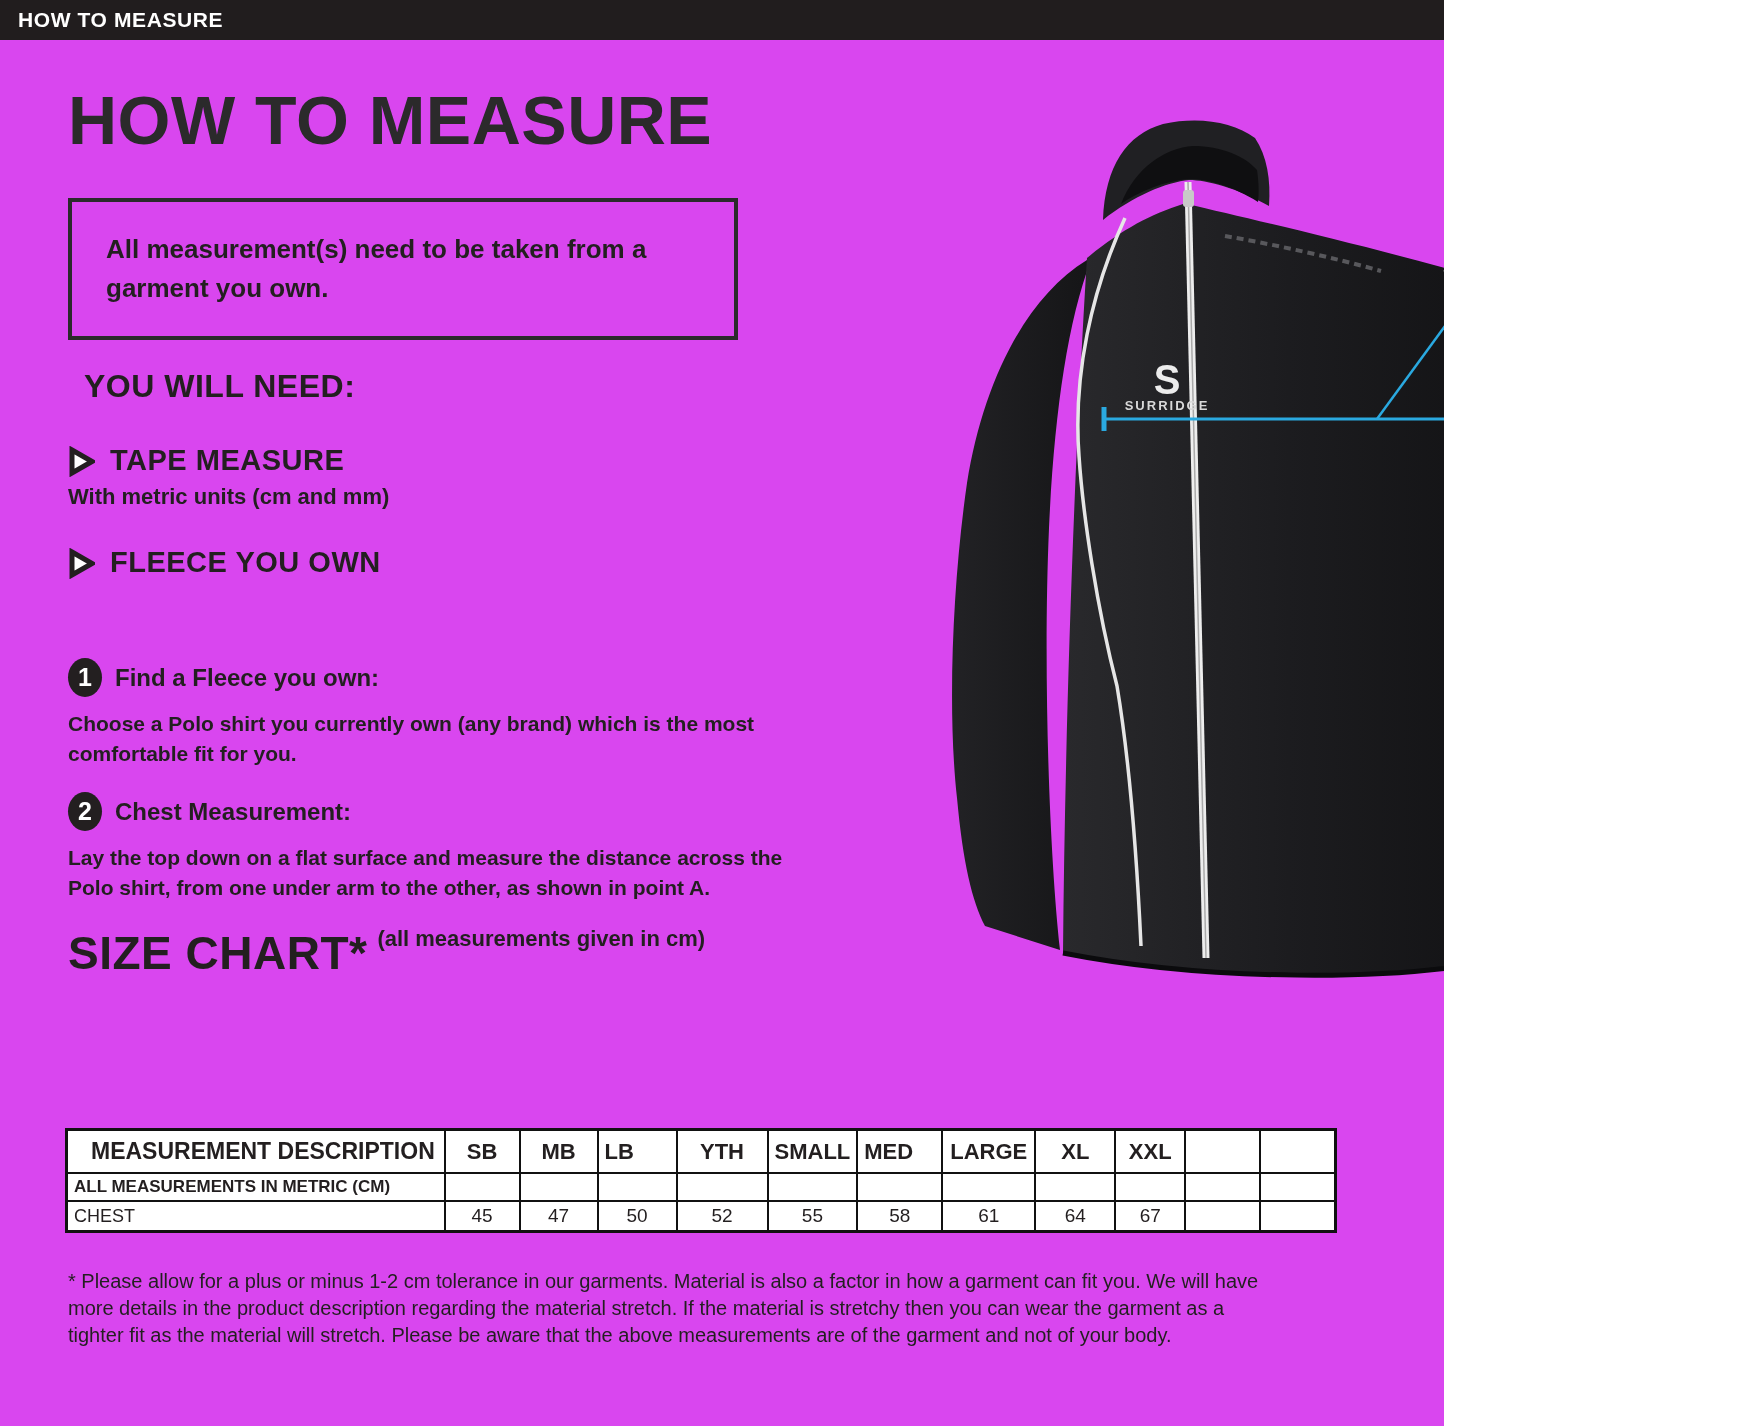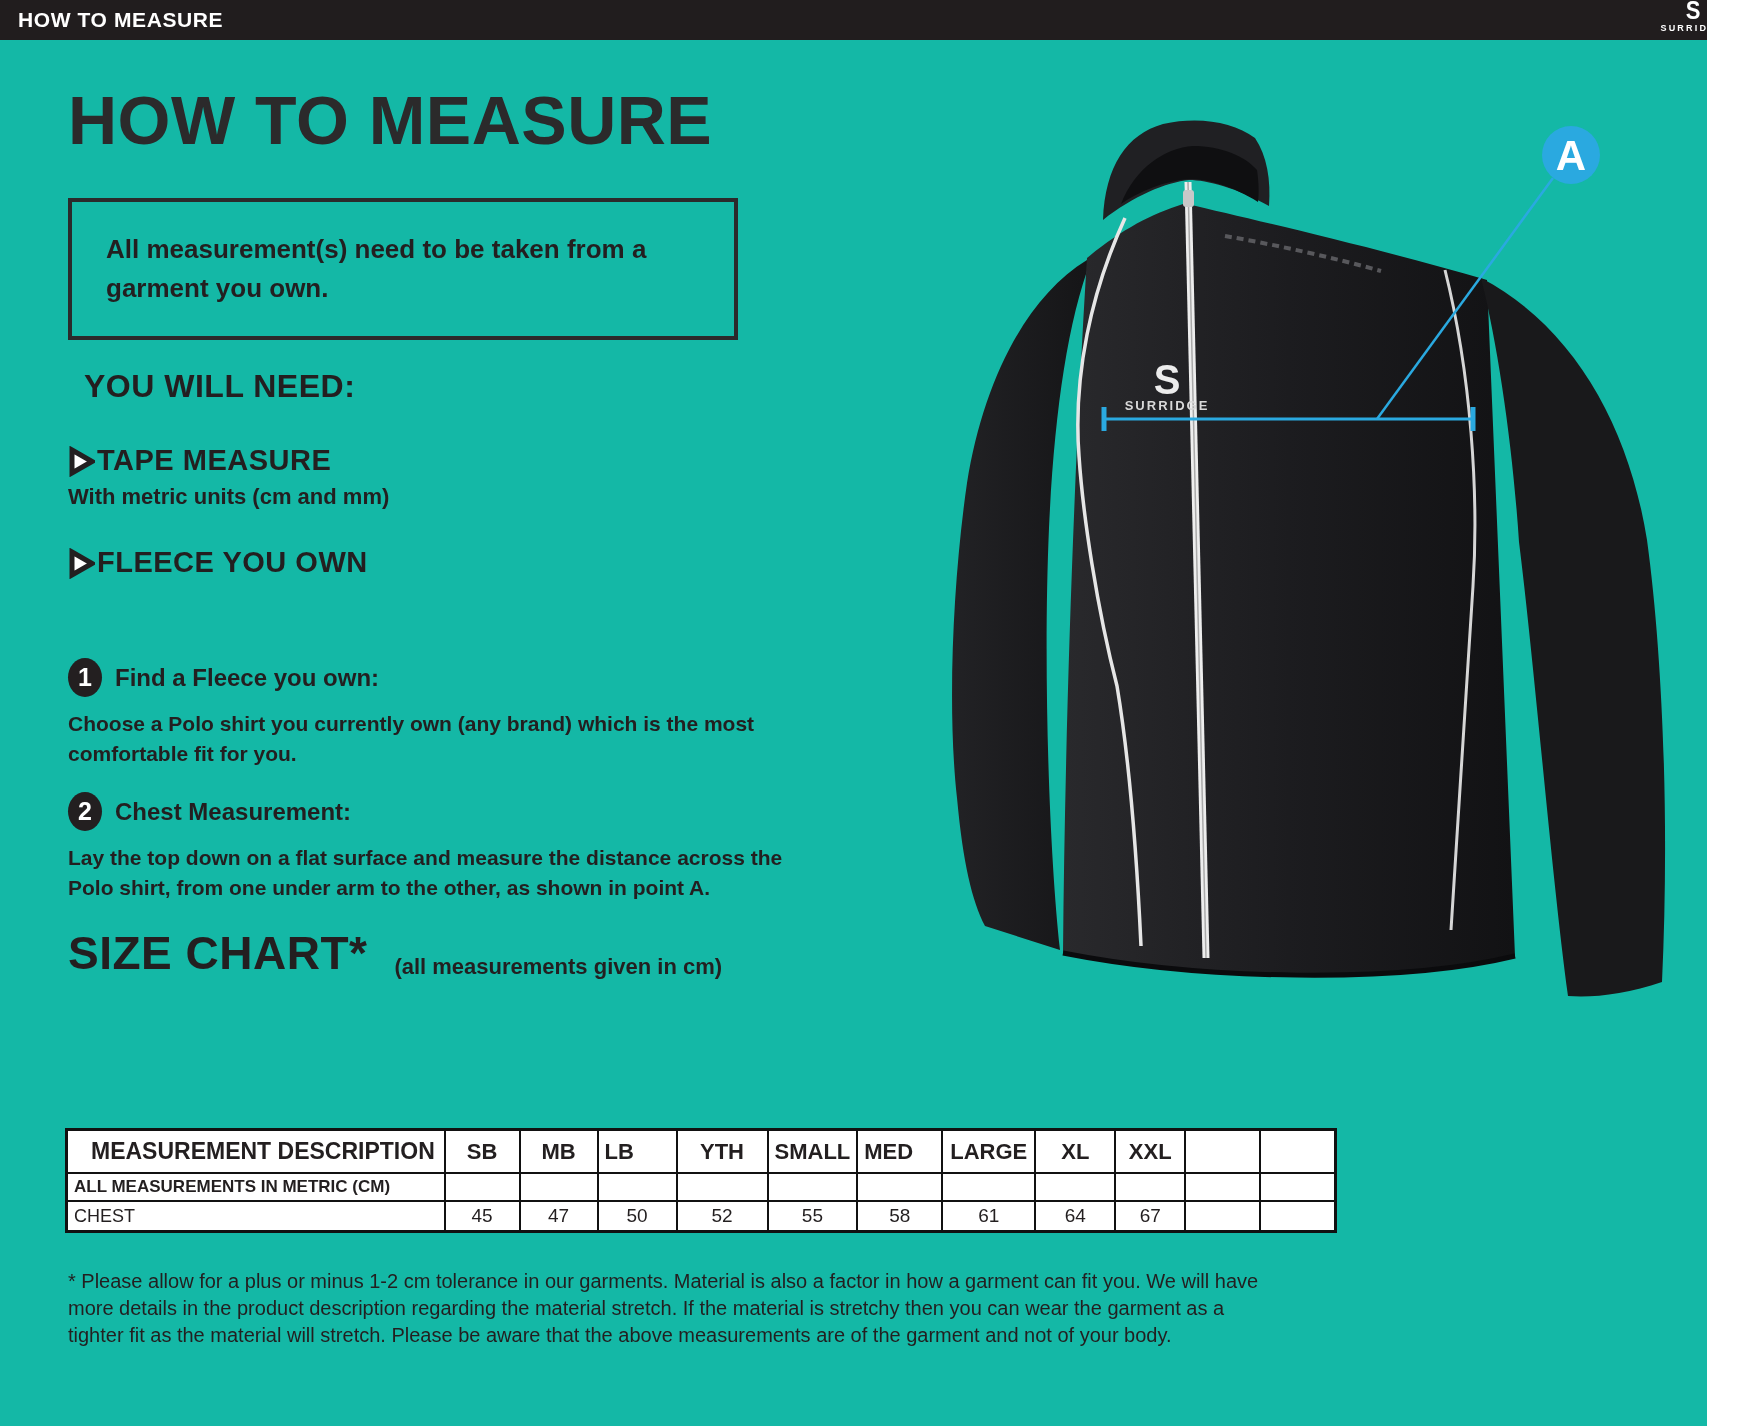--- a/index.html
+++ b/index.html
@@ -1,18 +1,18 @@
 <!DOCTYPE html>
 <html><head>
 <meta charset="utf-8">
 <style>
   html,body { margin:0; padding:0; background:#fff; }
   .page {
-    position:relative; width:1707px; height:1426px; overflow:hidden;
-    background:#14b8a6; font-family:"Liberation Sans", sans-serif; color:#231f20;
+    position:relative; width:1444px; height:1426px; overflow:hidden;
+    background:#d946ef; font-family:"Liberation Sans", sans-serif; color:#231f20;
   }
 
   
   .topbar { position:absolute; top:0; left:0; width:1750px; height:40px; background:#211d1e; }
   .topbar-title {
     position:absolute; left:18px; top:8px; color:#fff; font-size:21px; font-weight:bold; letter-spacing:0.6px;
   }
   .topbar-logo { position:absolute; right:12px; top:0px; width:90px; height:40px; text-align:center; color:#fff; }
   .logo-mark { display:block; font-size:22px; font-weight:bold; line-height:22px; transform:scaleY(1.15); letter-spacing:0; }
   .logo-word { display:block; font-size:9px; font-weight:bold; letter-spacing:2.2px; line-height:12px; }
@@ -21,38 +21,38 @@
   .page-title { position:absolute; left:68px; top:86px; margin:0; font-size:68px; line-height:1; font-weight:bold; color:#2b2a2b; letter-spacing:0.5px; }
 
   .notice-box { position:absolute; left:68px; top:198px; width:610px; border:4px solid #2b2a2b; padding:20px 26px; }
   .notice-text { margin:8px; font-size:26px; font-weight:bold; line-height:1.5; color:#231f20; }
 
   .ywn-heading { position:absolute; left:68px; top:352px; margin:16px; font-size:32px; font-weight:bold; letter-spacing:0.5px; }
 
   .need-item { position:absolute; left:68px; }
   .need-item.first { top:444px; }
   .need-item.second { top:546px; }
-  .need-row { display:flex; align-items:flex-start; gap:2px; }
+  .need-row { display:flex; align-items:flex-start; gap:15px; }
   .tri-icon { flex:0 0 auto; margin-top:2px; }
   .need-label { font-size:29px; font-weight:bold; letter-spacing:0.5px; }
   .need-desc { margin-top:7px; font-size:22px; font-weight:bold; }
 
   .step { position:absolute; left:68px; }
   .step.one { top:658px; }
   .step.two { top:792px; }
   .step-head { display:flex; align-items:center; gap:13px; }
   .step-num {
     flex:0 0 auto; width:34px; height:39px; border-radius:50%;
     background:#231f20; color:#fff; font-size:25px; font-weight:bold;
     display:flex; align-items:center; justify-content:center;
   }
   .step-title { font-size:24px; font-weight:bold; }
   .step-desc { margin-top:12px; width:732px; font-size:21px; font-weight:bold; line-height:1.42; }
 
-  .sc-heading { position:absolute; left:68px; top:926px; display:flex; align-items:flex-end; gap:27px; }
+  .sc-heading { position:absolute; left:68px; top:926px; display:flex; align-items:flex-start; gap:10px; }
   .sc-title { font-size:46px; font-weight:bold; letter-spacing:0.5px; }
   .sc-sub { font-size:22px; font-weight:bold; }
 
   
   .size-table { position:absolute; left:65px; top:1128px; border-collapse:collapse; table-layout:fixed; background:#fff; border:3px solid #111; }
   .size-table td, .size-table th { border:2px solid #111; padding:0 6px; overflow:hidden; white-space:nowrap; }
   .size-table th { font-size:22px; font-weight:bold; text-align:center; height:41px; }
   .size-table th.desc { text-align:left; padding-left:23px; font-size:23px; }
   .size-table th.al { text-align:left; }
   .size-table tr.metric td { height:26px; font-size:17px; font-weight:bold; text-align:left; }

